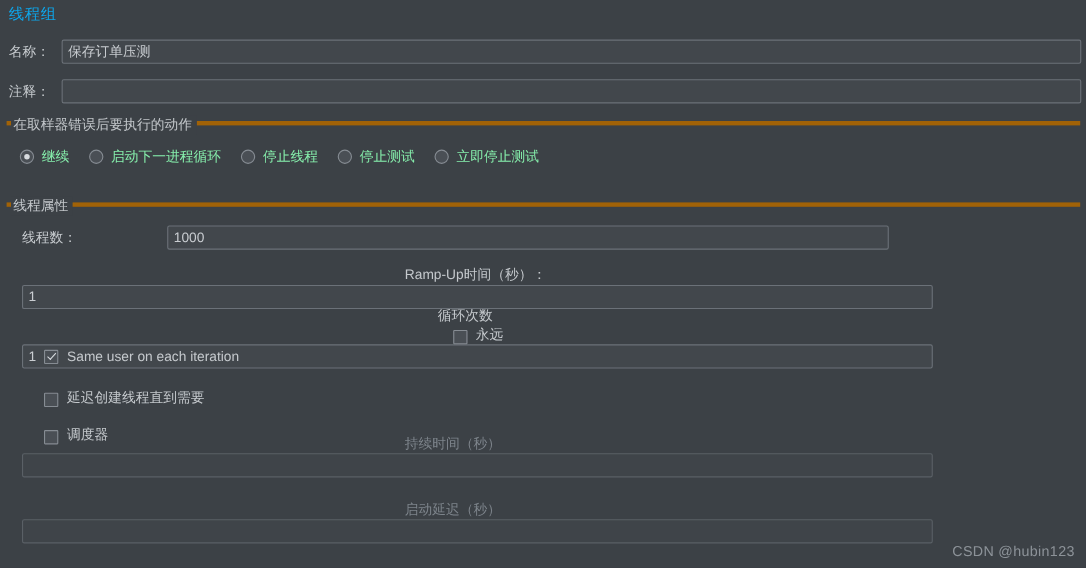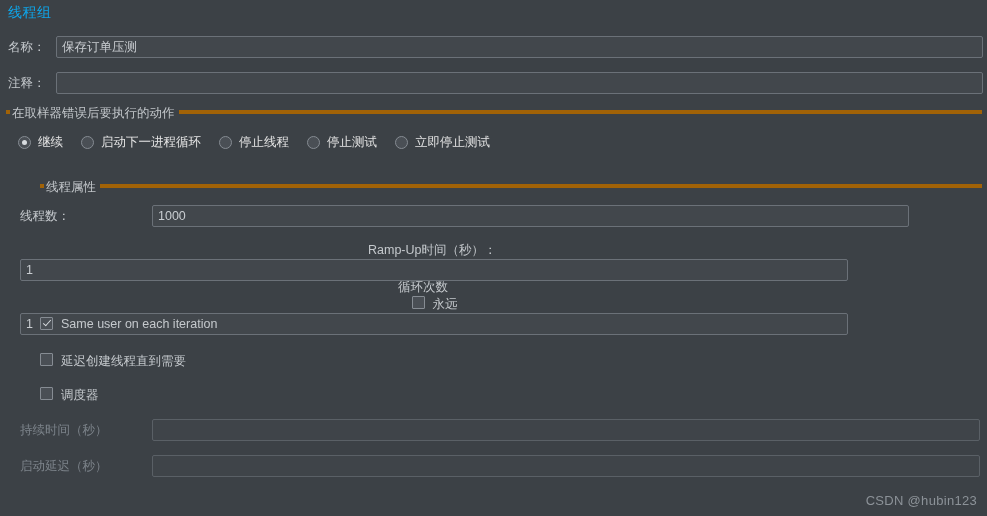--- a/index.html
+++ b/index.html
@@ -117,28 +117,28 @@
     position: absolute;
     width: 5px;
     height: 5px;
     border-radius: 50%;
     background: #d7dbdf;
     left: 3px;
     top: 3px;
   }
   .radio-label {
     font-size: 12.5px;
-    color: #e5e5e5;
+    color: #86efac;
     white-space: nowrap;
   }
 
   
   .check-item {
     display: flex;
-    align-items: flex-start;
+    align-items: flex-end;
     cursor: default;
     padding-left: 15px;
   }
   .check-mark {
     width: 13px;
     height: 13px;
     border: 1px solid #868c93;
     background: #4a4f55;
     box-sizing: border-box;
     margin-right: 8px;
@@ -210,27 +210,27 @@
     <div class="radio-item">
       <span class="radio-mark"></span>
       <span class="radio-label">停止测试</span>
     </div>
     <div class="radio-item">
       <span class="radio-mark"></span>
       <span class="radio-label">立即停止测试</span>
     </div>
   </div>
 
-  <div class="groupbox" style="top:184px;margin-left:34px;">
+  <div class="groupbox" style="top:184px;">
     <span class="legend">线程属性</span>
   </div>
 
   <div class="row" style="left:20px; top:205px;">
     <span class="field-label" style="width:132px;">线程数：</span>
-    <input class="text-input" type="text" style="width: 757px;" value="1000">
+    <input class="text-input" type="text" style="width: 656px;" value="1000">
   </div>
 
   <div class="row" style="left:20px; top:242px;flex-direction:column;">
     <span class="field-label" style="width:132px;">Ramp-Up时间（秒）：</span>
     <input class="text-input" type="text" style="width: 828px;" value="1">
   </div>
 
   <div class="row" style="left:20px; top:279px;flex-direction:column;">
     <span class="field-label" style="width:72px;">循环次数</span>
     <div class="check-item" style="width:60px;">
@@ -254,25 +254,25 @@
     </div>
   </div>
 
   <div class="row" style="left:25px; top:387px;">
     <div class="check-item">
       <span class="check-mark"></span>
       <span class="check-label">调度器</span>
     </div>
   </div>
 
-  <div class="row" style="left:20px; top:419px;">
+  <div class="row" style="left:20px; top:395px;flex-direction:column;">
     <span class="field-label dim" style="width:132px;">持续时间（秒）</span>
     <input class="text-input disabled" type="text" style="width: 828px;" disabled="" value="">
   </div>
 
-  <div class="row" style="left:20px; top:455px;">
+  <div class="row" style="left:20px; top:455px;flex-direction:column;">
     <span class="field-label dim" style="width:132px;">启动延迟（秒）</span>
     <input class="text-input disabled" type="text" style="width: 828px;" disabled="" value="">
   </div>
 
   <div class="watermark">CSDN @hubin123</div>
 
 </div>
 
 </body></html>

